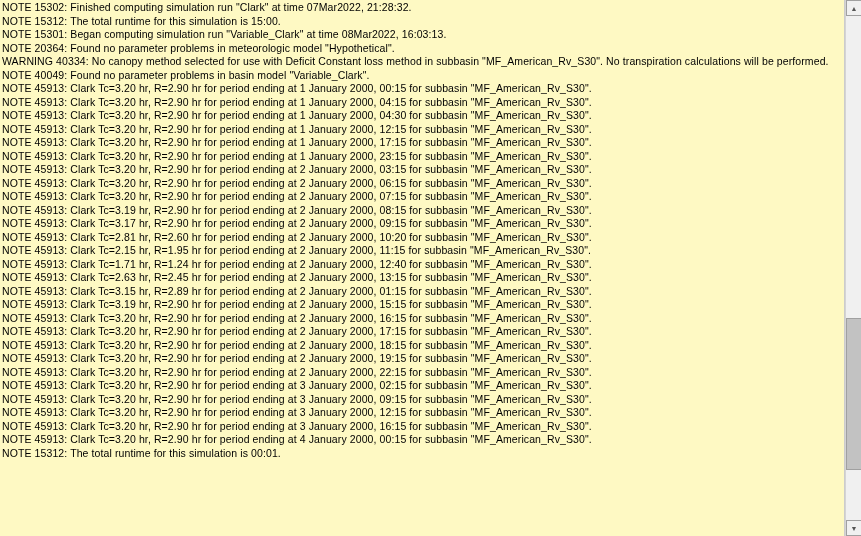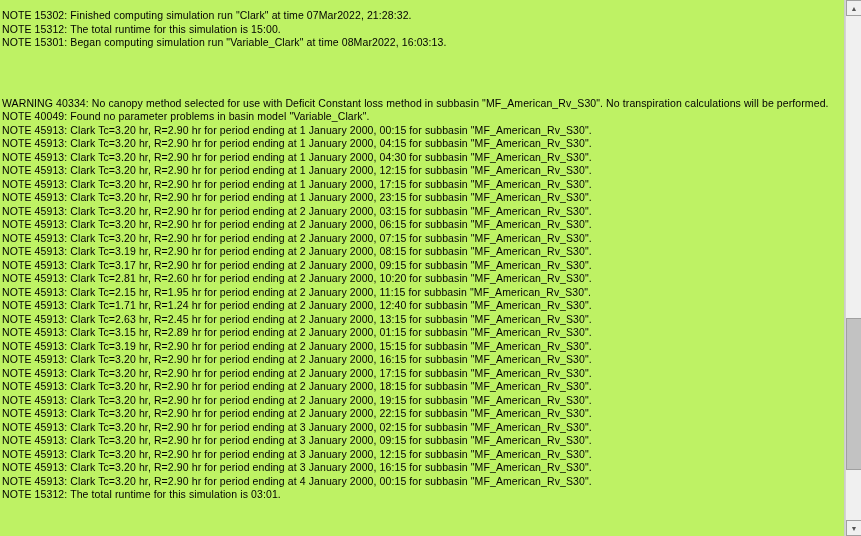--- a/index.html
+++ b/index.html
@@ -9,22 +9,22 @@
       font-size: 11px;
       background: #ffffff;
       color: #000000;
       position: relative;
     }
     .log-container {
       width: 845px;
       height: 536px;
       overflow-y: scroll;
       overflow-x: hidden;
-      padding: 9px 2px;
-      background: #bef264;
+      padding: 1px 2px;
+      background: #fef9c3;
       border-right: 1px solid #cccccc;
     }
     .log-line {
       white-space: nowrap;
       line-height: 13.5px;
       font-size: 10.5px;
       letter-spacing: 0.1px;
     }
     
     .log-container::-webkit-scrollbar {
@@ -77,21 +77,22 @@
     }
   </style>
 </head>
 <body>
 
 <div class="log-container" id="log-container">
 
 <div class="log-line">NOTE 15302:  Finished computing simulation run "Clark" at time 07Mar2022, 21:28:32.</div>
     <div class="log-line">NOTE 15312:  The total runtime for this simulation is 15:00.</div>
     <div class="log-line">NOTE 15301:  Began computing simulation run "Variable_Clark" at time 08Mar2022, 16:03:13.</div>
-    <div class="log-line" style="white-space: normal; margin-top: 47px;">WARNING 40334:  No canopy method selected for use with Deficit Constant loss method in subbasin "MF_American_Rv_S30".  No transpiration calculations will be performed.</div>
+    <div class="log-line">NOTE 20364:  Found no parameter problems in meteorologic model "Hypothetical".</div>
+    <div class="log-line" style="white-space: normal;">WARNING 40334:  No canopy method selected for use with Deficit Constant loss method in subbasin "MF_American_Rv_S30".  No transpiration calculations will be performed.</div>
     <div class="log-line">NOTE 40049:  Found no parameter problems in basin model "Variable_Clark".</div>
     <div class="log-line">NOTE 45913:  Clark Tc=3.20 hr, R=2.90 hr for period ending at 1 January 2000, 00:15 for subbasin "MF_American_Rv_S30".</div>
     <div class="log-line">NOTE 45913:  Clark Tc=3.20 hr, R=2.90 hr for period ending at 1 January 2000, 04:15 for subbasin "MF_American_Rv_S30".</div>
     <div class="log-line">NOTE 45913:  Clark Tc=3.20 hr, R=2.90 hr for period ending at 1 January 2000, 04:30 for subbasin "MF_American_Rv_S30".</div>
     <div class="log-line">NOTE 45913:  Clark Tc=3.20 hr, R=2.90 hr for period ending at 1 January 2000, 12:15 for subbasin "MF_American_Rv_S30".</div>
     <div class="log-line">NOTE 45913:  Clark Tc=3.20 hr, R=2.90 hr for period ending at 1 January 2000, 17:15 for subbasin "MF_American_Rv_S30".</div>
     <div class="log-line">NOTE 45913:  Clark Tc=3.20 hr, R=2.90 hr for period ending at 1 January 2000, 23:15 for subbasin "MF_American_Rv_S30".</div>
     <div class="log-line">NOTE 45913:  Clark Tc=3.20 hr, R=2.90 hr for period ending at 2 January 2000, 03:15 for subbasin "MF_American_Rv_S30".</div>
     <div class="log-line">NOTE 45913:  Clark Tc=3.20 hr, R=2.90 hr for period ending at 2 January 2000, 06:15 for subbasin "MF_American_Rv_S30".</div>
     <div class="log-line">NOTE 45913:  Clark Tc=3.20 hr, R=2.90 hr for period ending at 2 January 2000, 07:15 for subbasin "MF_American_Rv_S30".</div>
@@ -106,21 +107,21 @@
     <div class="log-line">NOTE 45913:  Clark Tc=3.20 hr, R=2.90 hr for period ending at 2 January 2000, 16:15 for subbasin "MF_American_Rv_S30".</div>
     <div class="log-line">NOTE 45913:  Clark Tc=3.20 hr, R=2.90 hr for period ending at 2 January 2000, 17:15 for subbasin "MF_American_Rv_S30".</div>
     <div class="log-line">NOTE 45913:  Clark Tc=3.20 hr, R=2.90 hr for period ending at 2 January 2000, 18:15 for subbasin "MF_American_Rv_S30".</div>
     <div class="log-line">NOTE 45913:  Clark Tc=3.20 hr, R=2.90 hr for period ending at 2 January 2000, 19:15 for subbasin "MF_American_Rv_S30".</div>
     <div class="log-line">NOTE 45913:  Clark Tc=3.20 hr, R=2.90 hr for period ending at 2 January 2000, 22:15 for subbasin "MF_American_Rv_S30".</div>
     <div class="log-line">NOTE 45913:  Clark Tc=3.20 hr, R=2.90 hr for period ending at 3 January 2000, 02:15 for subbasin "MF_American_Rv_S30".</div>
     <div class="log-line">NOTE 45913:  Clark Tc=3.20 hr, R=2.90 hr for period ending at 3 January 2000, 09:15 for subbasin "MF_American_Rv_S30".</div>
     <div class="log-line">NOTE 45913:  Clark Tc=3.20 hr, R=2.90 hr for period ending at 3 January 2000, 12:15 for subbasin "MF_American_Rv_S30".</div>
     <div class="log-line">NOTE 45913:  Clark Tc=3.20 hr, R=2.90 hr for period ending at 3 January 2000, 16:15 for subbasin "MF_American_Rv_S30".</div>
     <div class="log-line">NOTE 45913:  Clark Tc=3.20 hr, R=2.90 hr for period ending at 4 January 2000, 00:15 for subbasin "MF_American_Rv_S30".</div>
-    <div class="log-line">NOTE 15312:  The total runtime for this simulation is 03:01.</div>
+    <div class="log-line">NOTE 15312:  The total runtime for this simulation is 00:01.</div>
   </div>
 
 <div class="outer-scroll">
   <div class="btn">
     <span>▲</span>
   </div>
   <div class="track">
     <div class="thumb" id="outer-thumb" style="top: 60%; height: 30%;"></div>
   </div>
   <div class="btn" style="position:absolute;bottom:0;left:0;">

